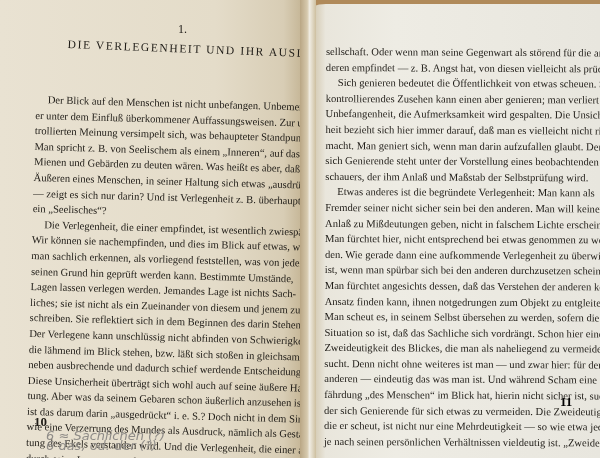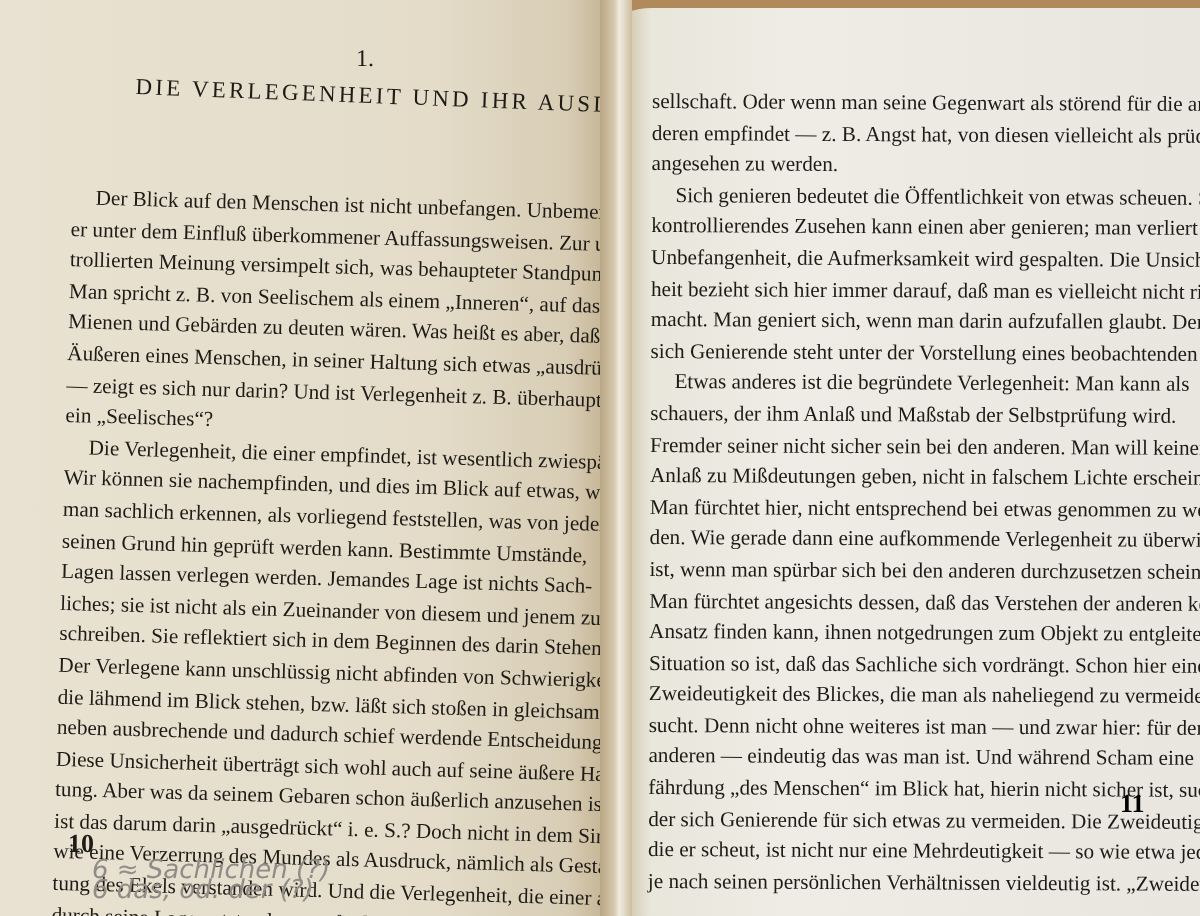--- a/index.html
+++ b/index.html
@@ -85,36 +85,36 @@
       </div>
     <div class="folio folio-left">10</div>
     <div class="pencil pencil-1">6 ≈ Sachlichen (?)</div>
     <div class="pencil pencil-2">6 das, od. der (?)</div>
   </div>
 
   <div class="page page-right">
     <div class="text-block right-text" id="right-text">
         <span class="line">sellschaft. Oder wenn man seine Gegenwart als störend für die an-</span>
         <span class="line">deren empfindet — z. B. Angst hat, von diesen vielleicht als prüde</span>
-        <span class="line last">angesehen zu werden.</span>
         <span class="line indent">Sich genieren bedeutet die Öffentlichkeit von etwas scheuen. Schon</span>
         <span class="line">kontrollierendes Zusehen kann einen aber genieren; man verliert die</span>
         <span class="line">Unbefangenheit, die Aufmerksamkeit wird gespalten. Die Unsicher-</span>
         <span class="line">heit bezieht sich hier immer darauf, daß man es vielleicht nicht richtig</span>
         <span class="line">macht. Man geniert sich, wenn man darin aufzufallen glaubt. Der</span>
         <span class="line">sich Genierende steht unter der Vorstellung eines beobachtenden Zu-</span>
+        <span class="line last">schauers, der ihm Anlaß und Maßstab der Selbstprüfung wird.</span>
         <span class="line indent">Etwas anderes ist die begründete Verlegenheit: Man kann als</span>
-        <span class="line last">schauers, der ihm Anlaß und Maßstab der Selbstprüfung wird.</span>
         <span class="line">Fremder seiner nicht sicher sein bei den anderen. Man will keinen</span>
         <span class="line">Anlaß zu Mißdeutungen geben, nicht in falschem Lichte erscheinen.</span>
         <span class="line">Man fürchtet hier, nicht entsprechend bei etwas genommen zu wer-</span>
         <span class="line">den. Wie gerade dann eine aufkommende Verlegenheit zu überwinden</span>
         <span class="line">ist, wenn man spürbar sich bei den anderen durchzusetzen scheint.</span>
         <span class="line">Man fürchtet angesichts dessen, daß das Verstehen der anderen keinen</span>
         <span class="line">Ansatz finden kann, ihnen notgedrungen zum Objekt zu entgleiten.</span>
+        <span class="line">Man scheut es, in seinem Selbst übersehen zu werden, sofern die</span>
         <span class="line">Situation so ist, daß das Sachliche sich vordrängt. Schon hier eine</span>
         <span class="line">Zweideutigkeit des Blickes, die man als naheliegend zu vermeiden</span>
         <span class="line">sucht. Denn nicht ohne weiteres ist man — und zwar hier: für den</span>
         <span class="line">anderen — eindeutig das was man ist. Und während Scham eine Ge-</span>
         <span class="line">fährdung „des Menschen“ im Blick hat, hierin nicht sicher ist, sucht</span>
         <span class="line">der sich Genierende für sich etwas zu vermeiden. Die Zweideutigkeit,</span>
         <span class="line">die er scheut, ist nicht nur eine Mehrdeutigkeit — so wie etwa jeder</span>
         <span class="line">je nach seinen persönlichen Verhältnissen vieldeutig ist. „Zweideutig“</span>
       </div>
   </div>

